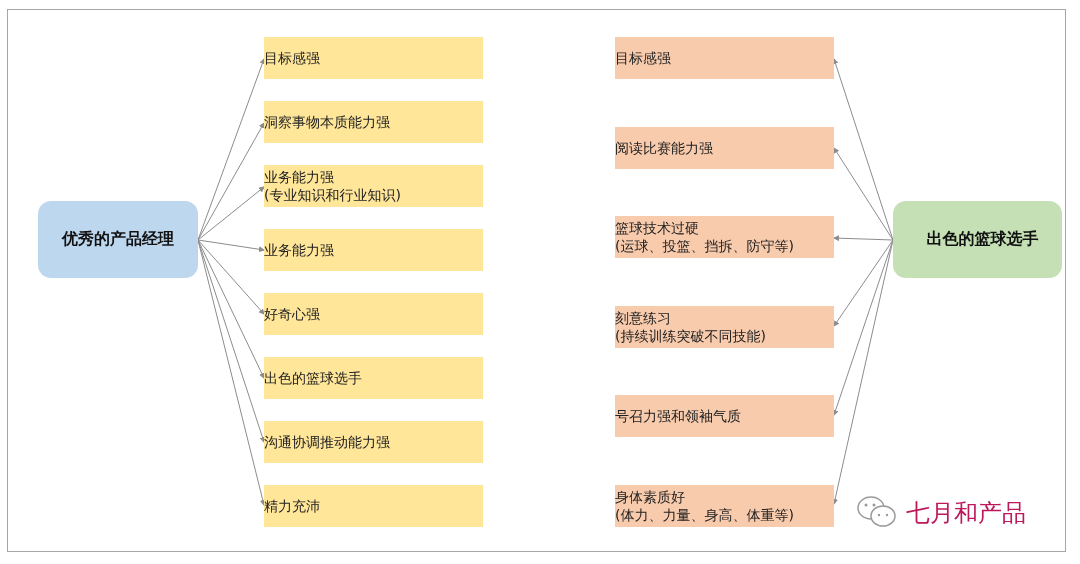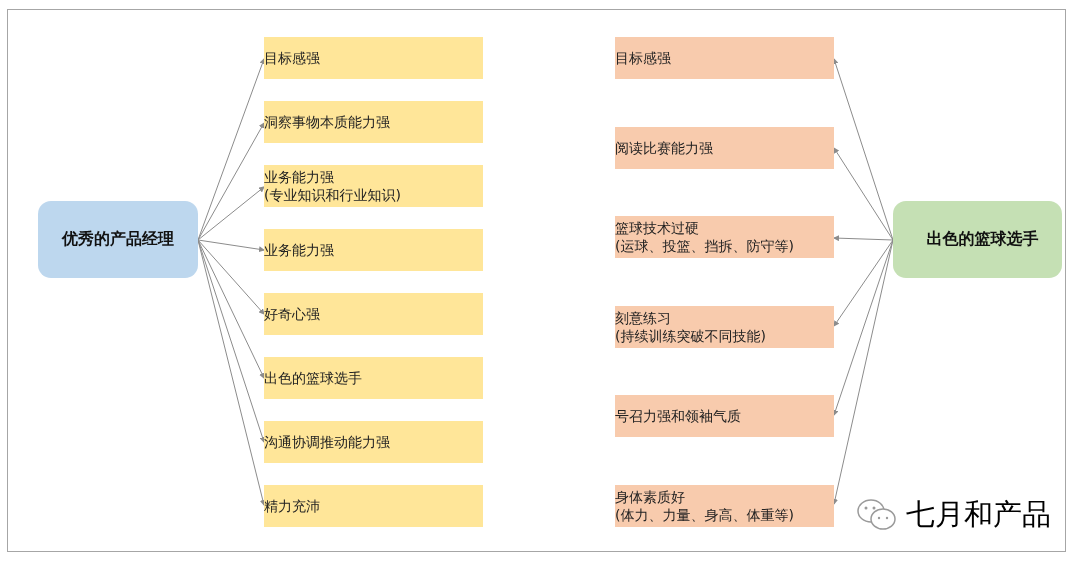--- a/index.html
+++ b/index.html
@@ -9,22 +9,22 @@
            border:1px solid #a6a6a6; background:#fff; }
   svg.lines { position:absolute; left:0; top:0; }
   .hub { position:absolute; display:flex; align-items:center; justify-content:center;
          border-radius:13px; font-weight:bold; font-size:16px; color:#111; }
   .hub-left { left:38px; top:201px; width:160px; height:77px; background:#bdd7ee; }
   .hub-right { left:893px; top:201px; width:159px; height:77px; background:#c5e0b4;padding-left:10px; }
   .box { position:absolute; display:flex; flex-direction:column; align-items:flex-start;
          justify-content:center; text-align:center; font-size:14px; line-height:18px; color:#222; }
   .yellow { background:#ffe699; left:264px; width:219px; height:42px; }
   .peach  { background:#f8cbad; left:615px; width:219px; height:42px; }
-  .watermark { position:absolute; left:856px; top:495px; display:flex; align-items:center;
-               color:#000000; font-size:29px; }
+  .watermark { position:absolute; left:856px; top:495px; display:flex; align-items:flex-end;
+               color:#be185d; font-size:24px; }
   .watermark svg { margin-right:8px; }
 </style>
 </head>
 <body>
 
 <div class="frame"></div>
 
 <svg class="lines" width="1080" height="564">
   <defs>
     <marker id="ah" markerWidth="6" markerHeight="6" refX="5" refY="3" orient="auto">

